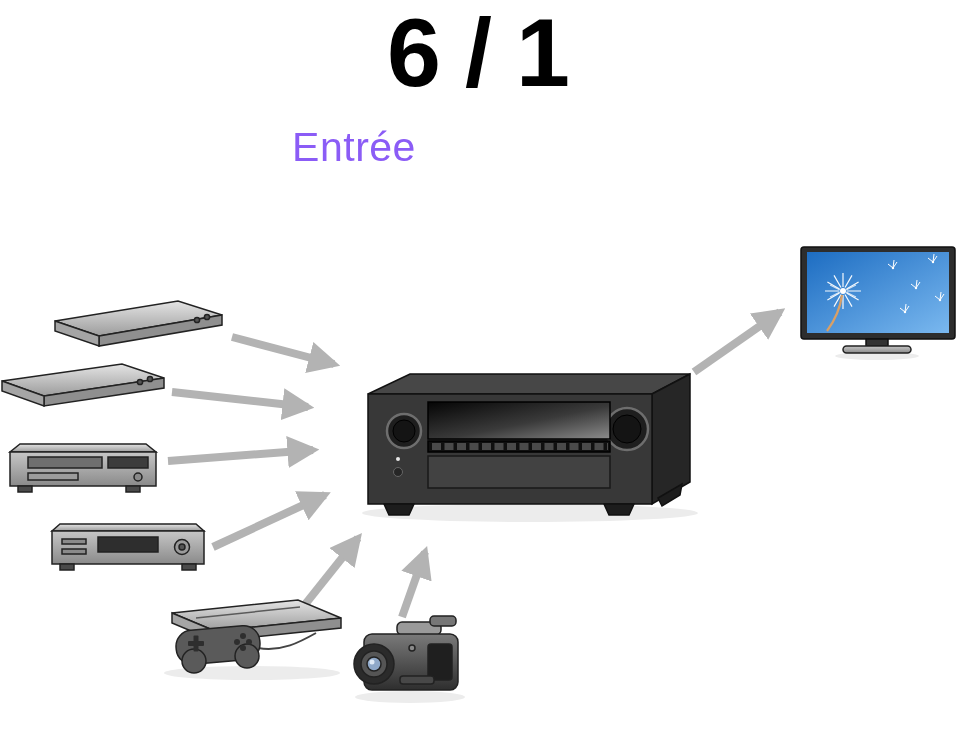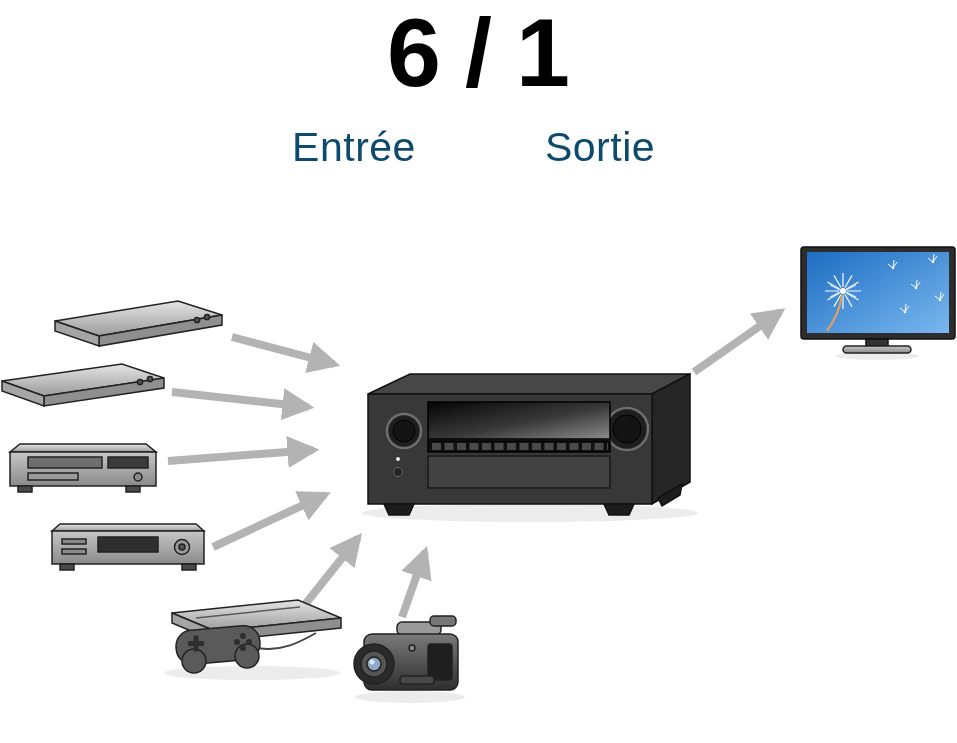--- a/index.html
+++ b/index.html
@@ -23,39 +23,38 @@
     gap: 24px;
     font-weight: bold;
     font-size: 97px;
     line-height: 1.05;
     color: #000;
   }
   .sub-label {
     position: absolute;
     top: 124px;
     font-size: 41px;
-    color: #0c4a6e;
+    color: #8b5cf6;
     letter-spacing: 0.5px;
   }
   .label-input  { left: 278px; width: 152px; text-align: center; }
   .label-output { left: 531px; width: 138px; text-align: center; }
   .diagram { position: absolute; left: 0; top: 0; width: 957px; height: 743px; }
 </style>
 </head>
 <body>
 
 <div class="page">
 
   <div class="title-row">
     <span>6</span>
     <span>/</span>
     <span>1</span>
   </div>
   <div class="sub-label label-input">Entrée</div>
-  <div class="sub-label label-output">Sortie</div>
 
   <svg class="diagram" viewBox="0 0 957 743" xmlns="http://www.w3.org/2000/svg">
     <defs>
       <linearGradient id="gTop" x1="0" y1="0" x2="0" y2="1">
         <stop offset="0" stop-color="#e4e4e4"></stop>
           <stop offset="1" stop-color="#9c9c9c"></stop>
       </linearGradient>
       <linearGradient id="gFront" x1="0" y1="0" x2="0" y2="1">
         <stop offset="0" stop-color="#c6c6c6"></stop>
           <stop offset="1" stop-color="#8a8a8a"></stop>

